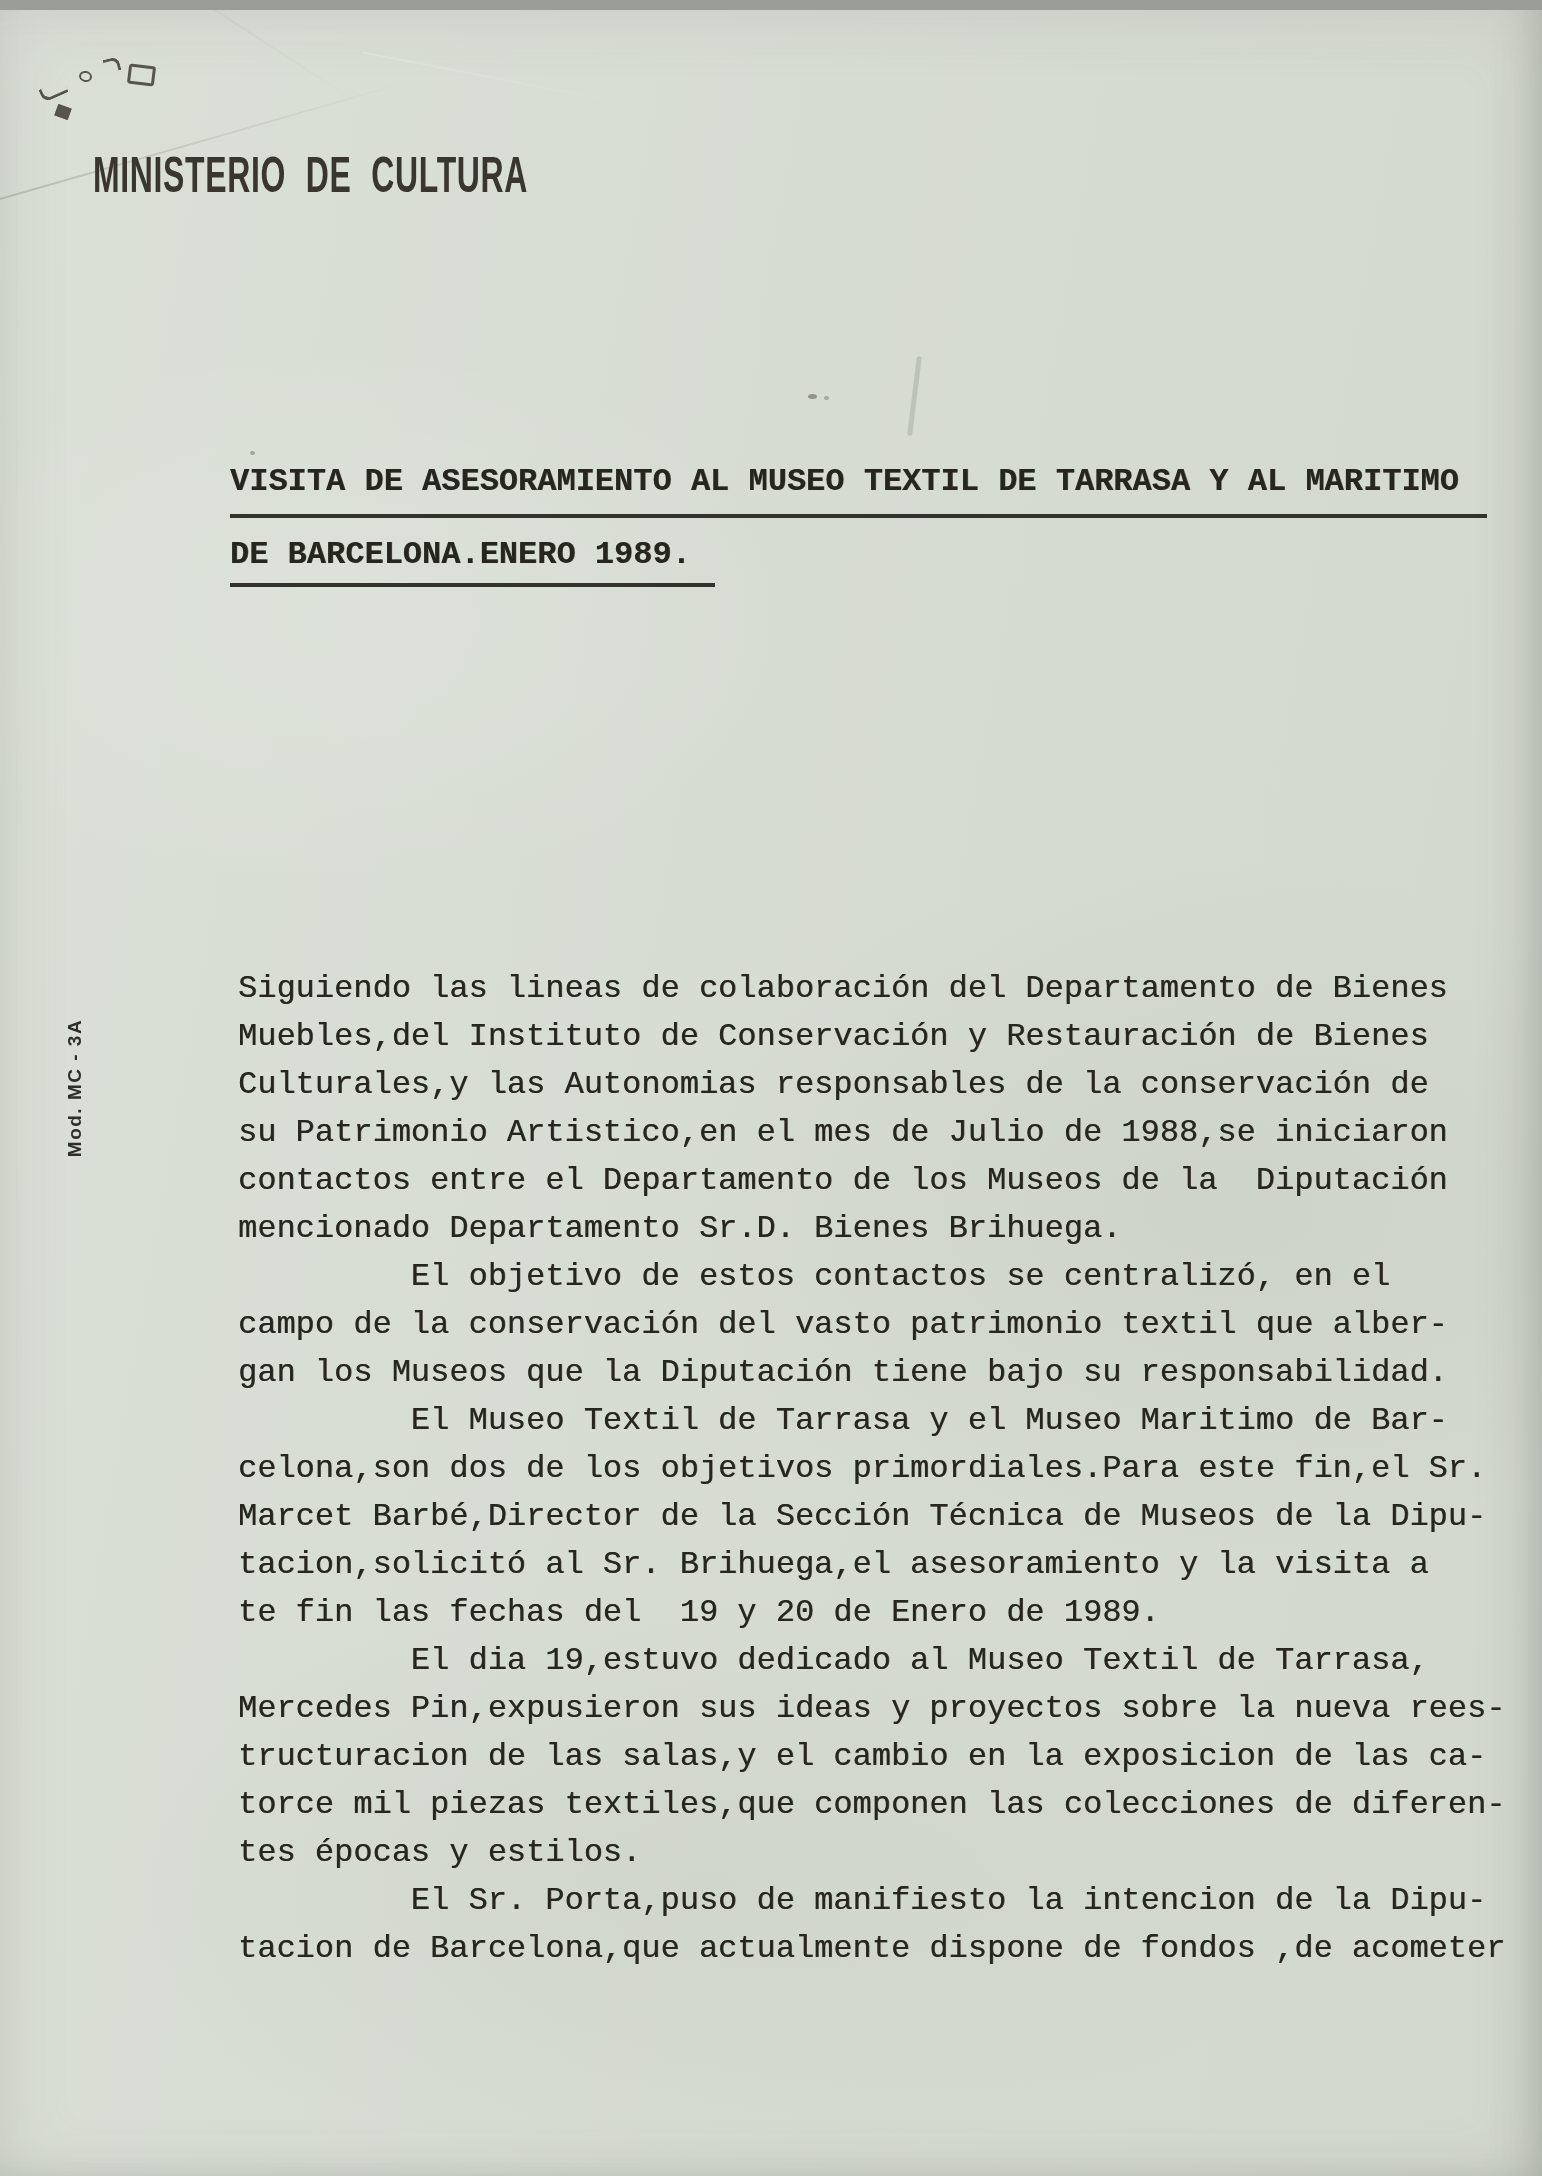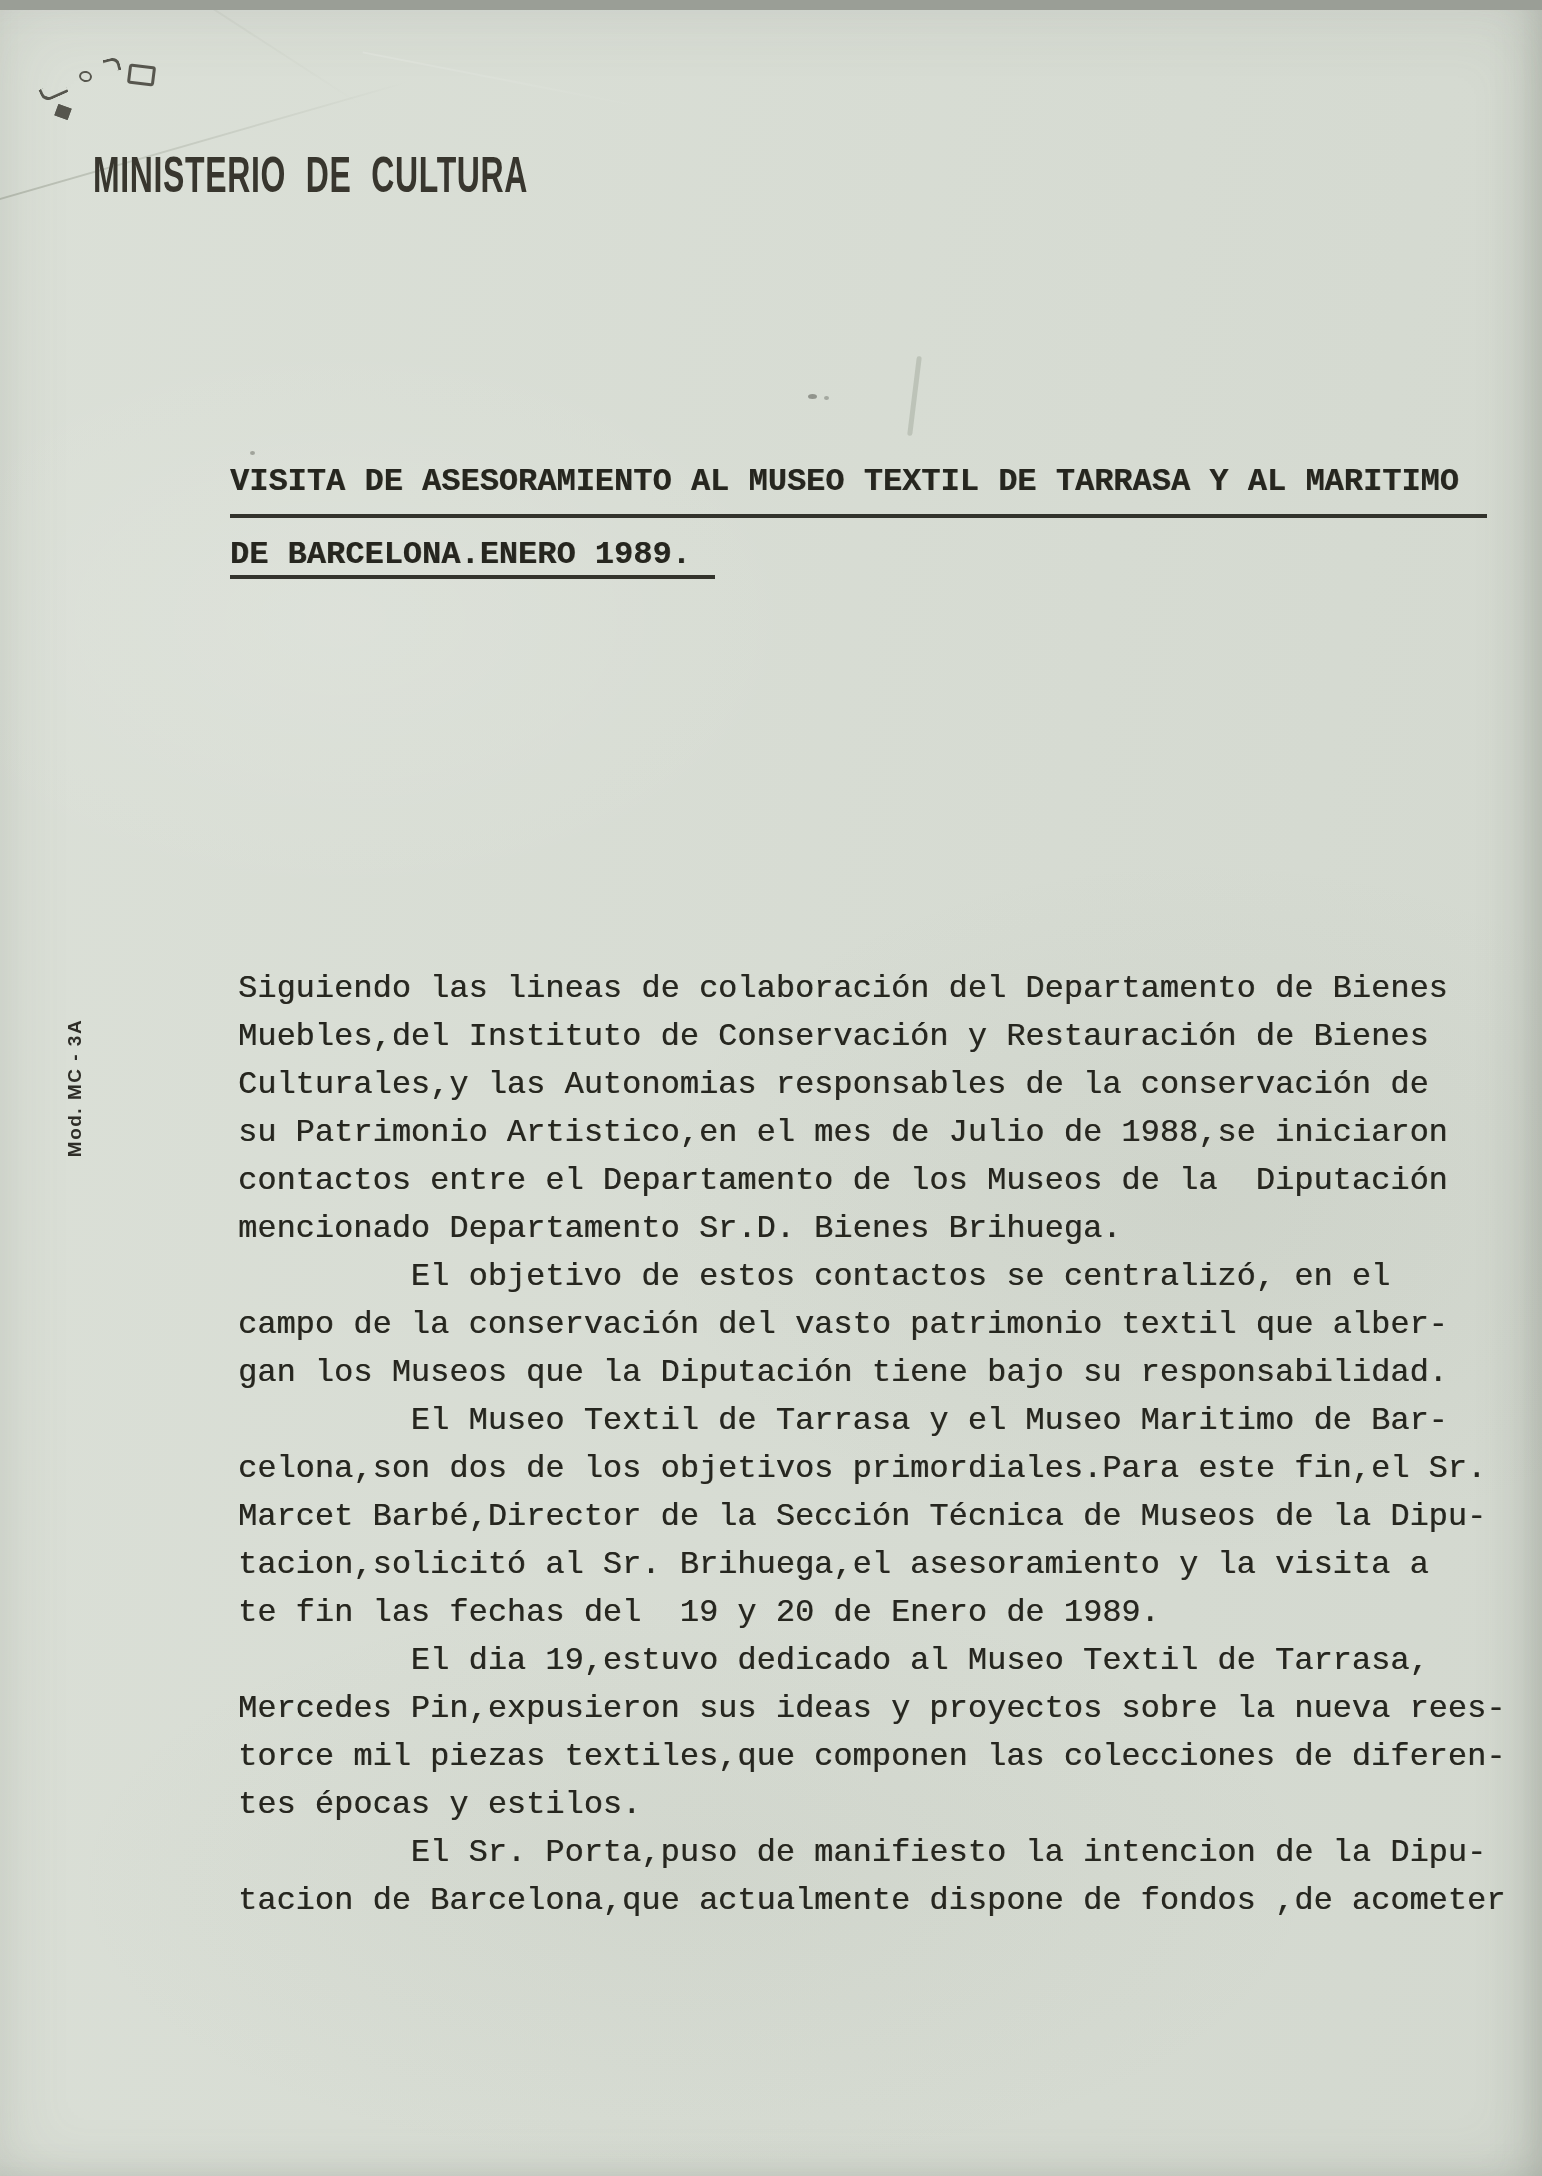--- a/index.html
+++ b/index.html
@@ -47,21 +47,21 @@
   .title-block{position:absolute;left:230px;top:452px;width:1280px;}
   .title-line{
     display:block;width:max-content;
     font-size:32px;font-weight:bold;line-height:40px;
     white-space:pre;
     color:var(--ink,#26261f);
     text-shadow:0.5px 0 0 rgba(38,38,31,0.55);
     border-bottom:4px solid rgba(32,32,26,0.90);
   }
   .title-line.l1{padding-bottom:12px;padding-right:28px;}
-  .title-line.l2{margin-top:17px;padding-bottom:0;padding-right:24px;}
+  .title-line.l2{margin-top:17px;padding-bottom:8px;padding-right:24px;}
 
   
   .body-block{position:absolute;left:238px;top:955px;width:1300px;}
   .bl{
     font-size:32px;line-height:48px;white-space:pre;
     text-shadow:0.5px 0 0 rgba(38,38,31,0.65);
   }
 
   
   .staple-marks span{position:absolute;display:block;border-color:#3f3e36;opacity:0.85;}
@@ -128,19 +128,20 @@
     <div class="bl">         El objetivo de estos contactos se centralizó, en el</div>
     <div class="bl">campo de la conservación del vasto patrimonio textil que alber-</div>
     <div class="bl">gan los Museos que la Diputación tiene bajo su responsabilidad.</div>
     <div class="bl">         El Museo Textil de Tarrasa y el Museo Maritimo de Bar-</div>
     <div class="bl">celona,son dos de los objetivos primordiales.Para este fin,el Sr.</div>
     <div class="bl">Marcet Barbé,Director de la Sección Técnica de Museos de la Dipu-</div>
     <div class="bl">tacion,solicitó al Sr. Brihuega,el asesoramiento y la visita a</div>
     <div class="bl">te fin las fechas del  19 y 20 de Enero de 1989.</div>
     <div class="bl">         El dia 19,estuvo dedicado al Museo Textil de Tarrasa,</div>
     <div class="bl">Mercedes Pin,expusieron sus ideas y proyectos sobre la nueva rees-</div>
+    <div class="bl">tructuracion de las salas,y el cambio en la exposicion de las ca-</div>
     <div class="bl">torce mil piezas textiles,que componen las colecciones de diferen-</div>
     <div class="bl">tes épocas y estilos.</div>
     <div class="bl">         El Sr. Porta,puso de manifiesto la intencion de la Dipu-</div>
     <div class="bl">tacion de Barcelona,que actualmente dispone de fondos ,de acometer</div>
   </div>
 
 </div>
 
 </body></html>

